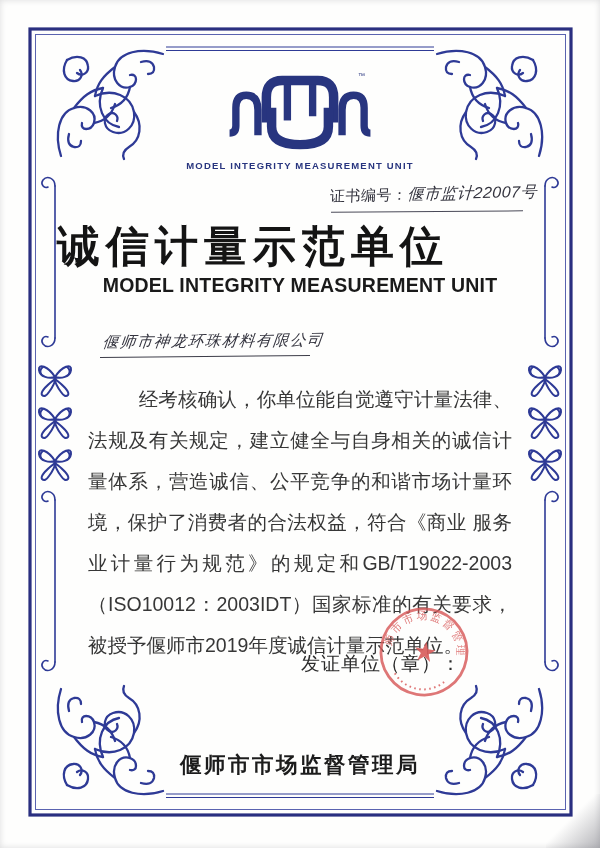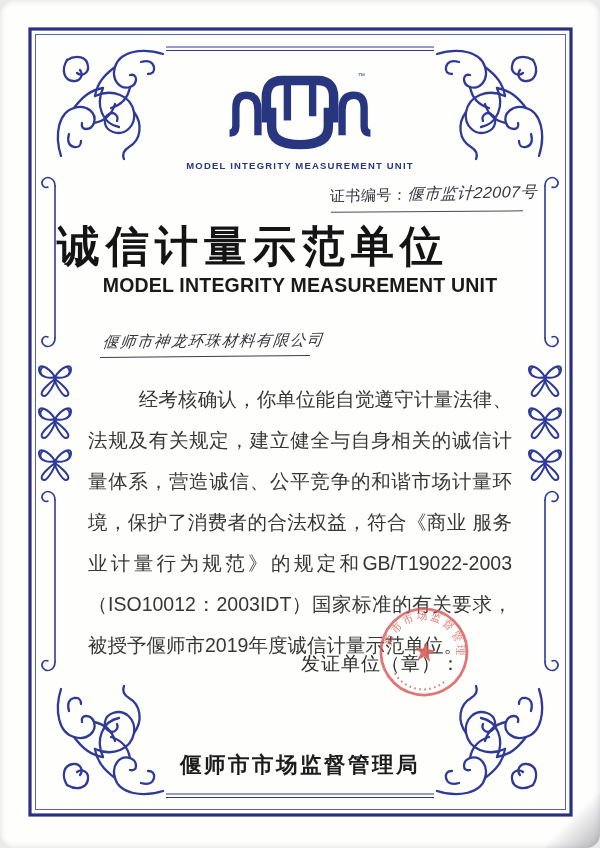--- a/index.html
+++ b/index.html
@@ -1,20 +1,19 @@
 <!DOCTYPE html>
 <html><head>
 <meta charset="utf-8">
 <style>
   html,body{margin:0;padding:0;background:#e9e9e7;}
   .page{
     position:relative;width:600px;height:848px;margin:0 auto;background:#fefefd;
     overflow:hidden;font-family:"Liberation Sans","DejaVu Sans",sans-serif;
     box-shadow:inset 0 0 6px rgba(60,60,70,.18);
-    border-radius:14px;
   }
   .border-svg{position:absolute;left:0;top:0;}
   .logo-wrap{position:absolute;left:0;top:70px;width:600px;text-align:center;}
   .logo-tm{position:absolute;left:358px;top:2px;font-size:7px;color:#28357f;}
   .logo-caption{
     margin-top:4px;color:#28357f;font-weight:bold;font-size:9.5px;letter-spacing:1.2px;
   }
   .certno{
     position:absolute;left:330px;top:184px;width:210px;color:#33333e;
     font-size:15px;transform:rotate(-1.2deg) skewX(-4deg);letter-spacing:.5px;white-space:nowrap;

